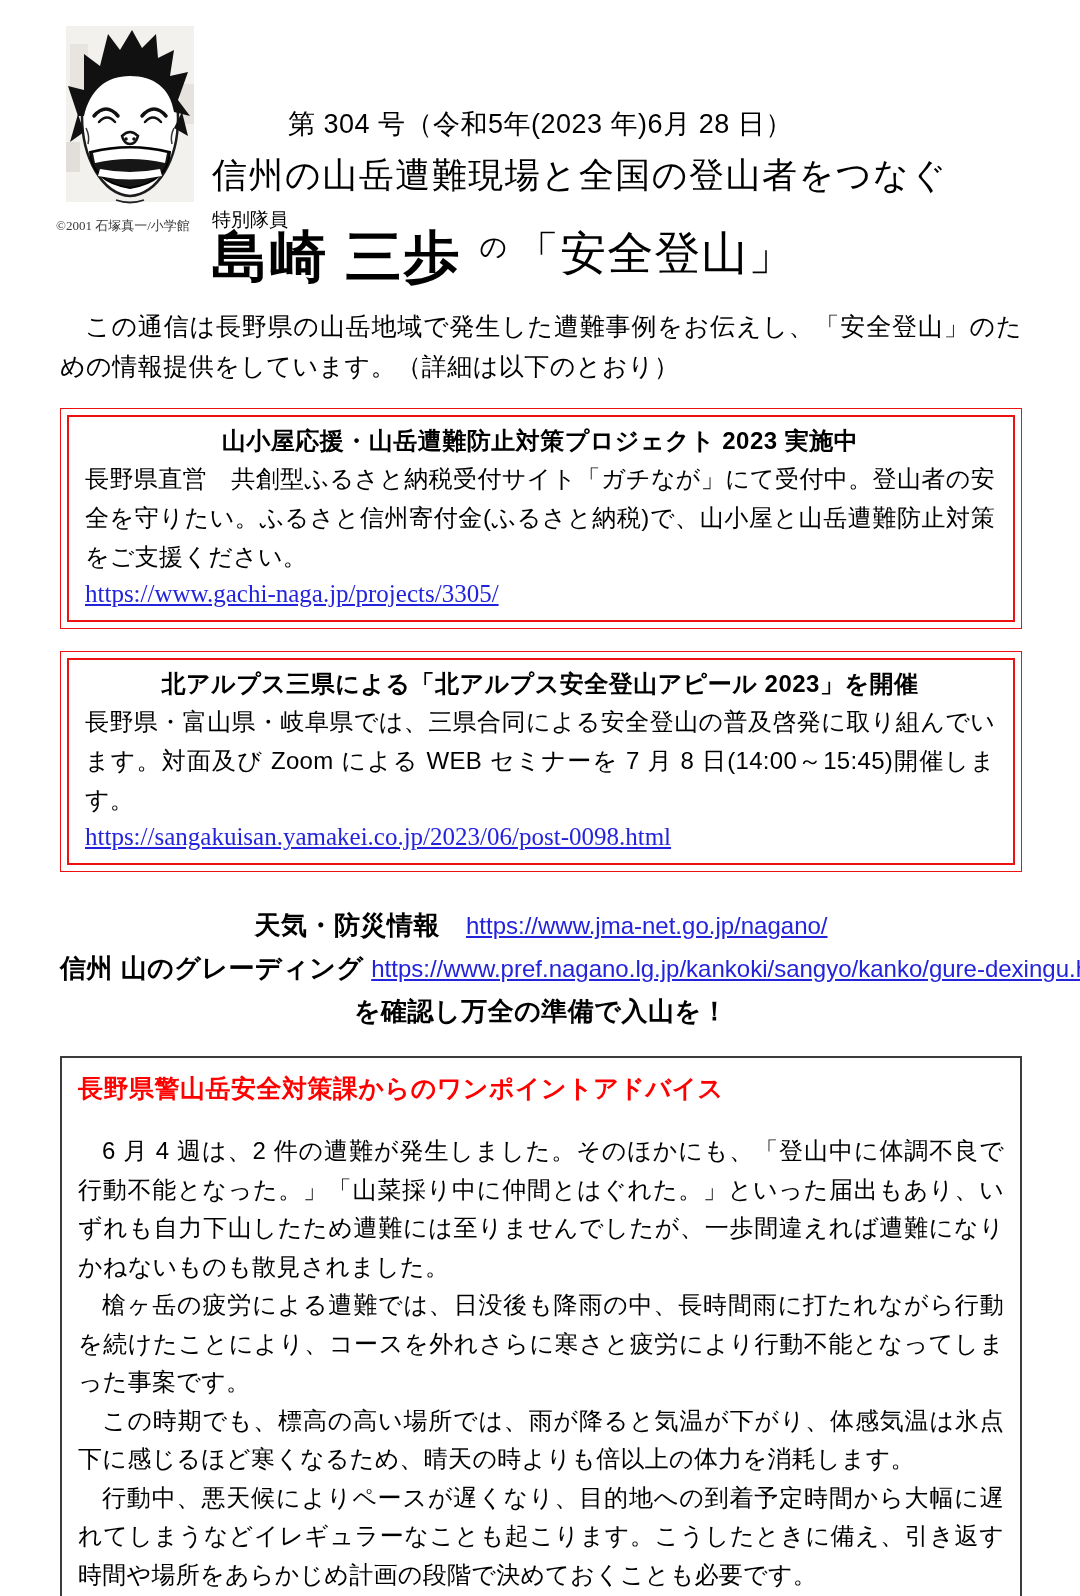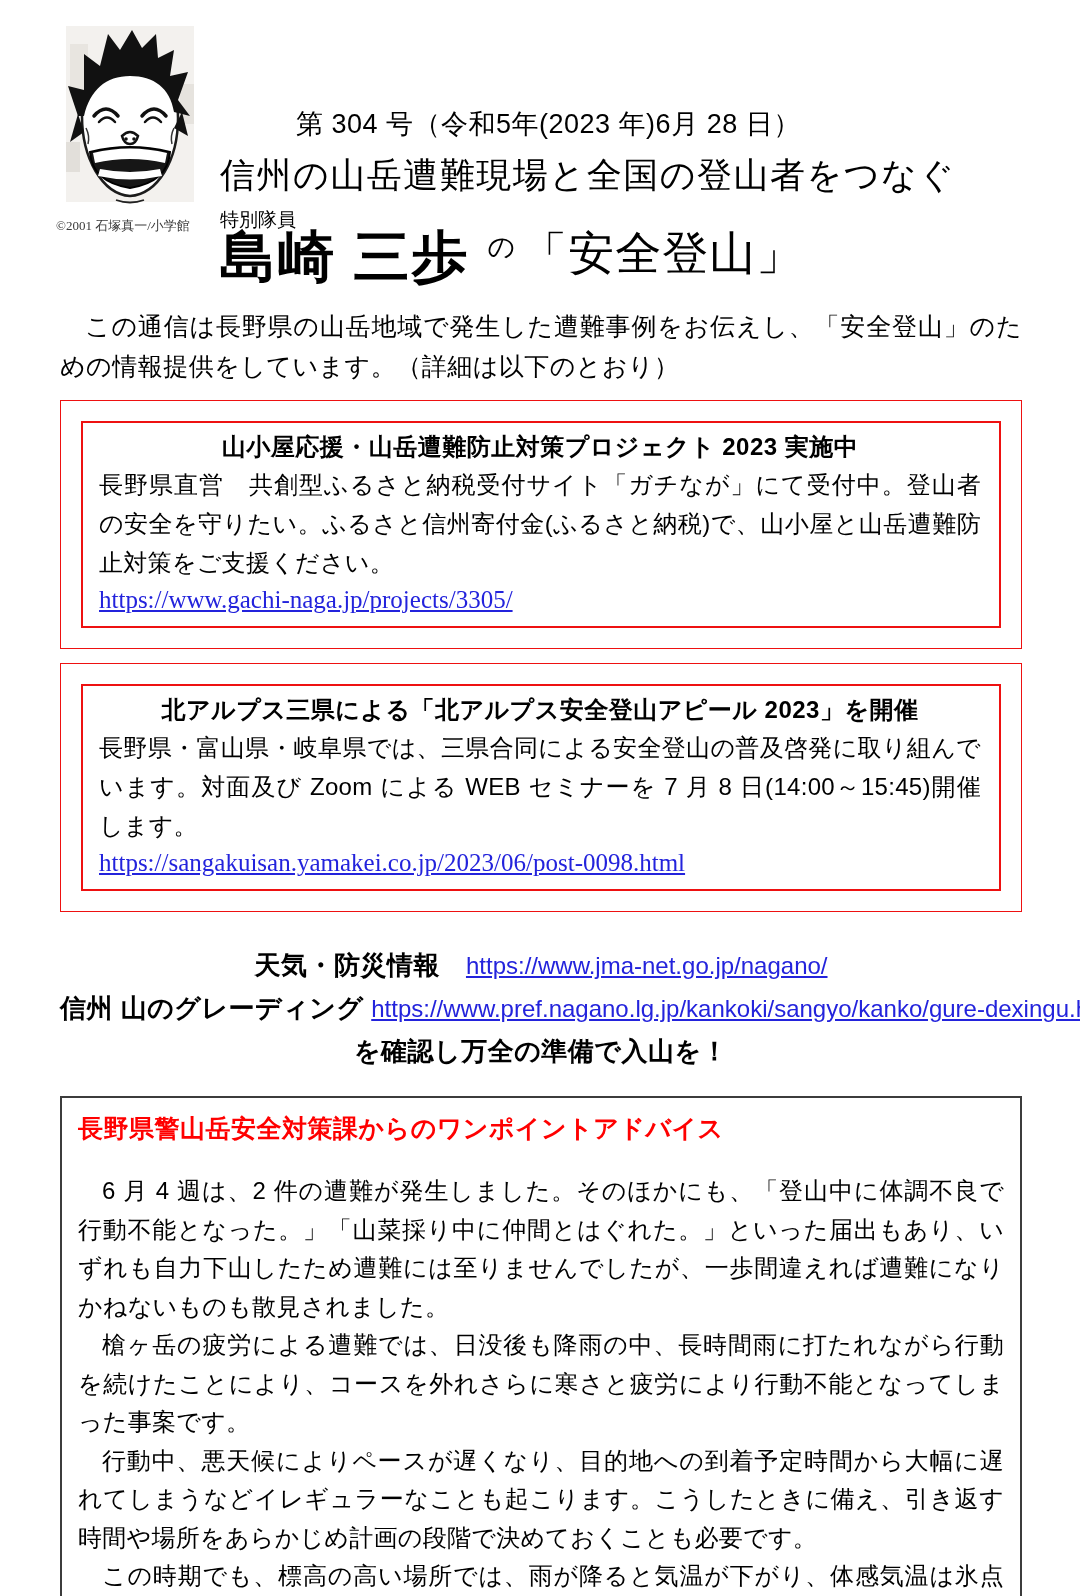--- a/index.html
+++ b/index.html
@@ -10,33 +10,33 @@
     background:#ffffff;
     font-family:"Liberation Sans","DejaVu Sans",sans-serif;
     color:#000;
     overflow:hidden;
   }
   
   .face-wrap{position:absolute;left:56px;top:24px;width:148px;}
   .face-wrap svg{display:block;}
   .copyright{font-family:"Liberation Serif","DejaVu Serif",serif;
     font-size:13px;color:#3a3a3a;margin-top:1px;white-space:nowrap;}
-  .header-text{position:absolute;left:220px;top:106px;width:830px;}
+  .header-text{position:absolute;left:212px;top:106px;width:830px;}
   .issue{font-size:27px;padding-left:76px;letter-spacing:.5px;}
   .tagline{font-size:35px;font-weight:500;margin-top:10px;letter-spacing:1.5px;white-space:nowrap;}
   .role{font-size:19px;margin-top:8px;}
   .title-row{display:flex;align-items:flex-start;margin-top:-4px;white-space:nowrap;}
   .big-name{font-size:56px;font-weight:900;letter-spacing:2px;line-height:1.0;}
   .particle{font-size:27px;margin:0 6px 6px 18px;}
   .newsletter-name{font-size:46px;font-weight:500;line-height:1.05;letter-spacing:1px;}
   
   .content{padding:306px 58px 0 60px;}
   .intro{font-size:25px;line-height:40px;text-indent:1em;letter-spacing:.5px;text-align:justify;}
   
-  .notice-box{border:1.5px solid var(--accent-red);padding:20px;margin-top:14px;background:#fff;}
+  .notice-box{border:1.5px solid var(--accent-red);padding:6px;margin-top:22px;background:#fff;}
   .notice-inner{border:2.5px solid var(--accent-red);padding:6px 18px 12px 16px;}
   .notice-title{text-align:center;font-weight:bold;font-size:24px;line-height:36px;letter-spacing:.5px;}
   .notice-body{font-size:24px;line-height:39px;letter-spacing:.3px;text-align:justify;}
   .notice-link{display:inline-block;margin-top:4px;font-family:"Liberation Serif","DejaVu Serif",serif;
     font-size:25px;color:var(--link-blue);text-decoration:underline;cursor:pointer;text-align:right;}
   
   .info-links{margin-top:32px;font-size:26px;font-weight:bold;line-height:42px;letter-spacing:.5px;}
   .info-links .line{white-space:nowrap;text-align:center;}
   .inline-link{font-weight:400;font-size:24px;color:var(--link-blue);
     text-decoration:underline;cursor:pointer;letter-spacing:0;}
@@ -127,21 +127,21 @@
         <span>信州 山のグレーディング</span> <span class="inline-link">https://www.pref.nagano.lg.jp/kankoki/sangyo/kanko/gure-dexingu.html</span>
       </div>
       <div class="line">を確認し万全の準備で入山を！</div>
     </div>
 
     <div class="advice-box">
       <div class="advice-heading">長野県警山岳安全対策課からのワンポイントアドバイス</div>
       <div class="advice-body">
         <p>6 月 4 週は、2 件の遭難が発生しました。そのほかにも、「登山中に体調不良で行動不能となった。」「山菜採り中に仲間とはぐれた。」といった届出もあり、いずれも自力下山したため遭難には至りませんでしたが、一歩間違えれば遭難になりかねないものも散見されました。</p>
         <p>槍ヶ岳の疲労による遭難では、日没後も降雨の中、長時間雨に打たれながら行動を続けたことにより、コースを外れさらに寒さと疲労により行動不能となってしまった事案です。</p>
+        <p>この時期でも、標高の高い場所では、雨が降ると気温が下がり、体感気温は氷点下に感じるほど寒くなるため、晴天の時よりも倍以上の体力を消耗します。</p>
         <p>行動中、悪天候によりペースが遅くなり、目的地への到着予定時間から大幅に遅れてしまうなどイレギュラーなことも起こります。こうしたときに備え、引き返す時間や場所をあらかじめ計画の段階で決めておくことも必要です。</p>
-        <p>この時期でも、標高の高い場所では、雨が降ると気温が下がり、体感気温は氷点下に感じるほど寒くなるため、晴天の時よりも倍以上の体力を消耗します。</p>
         <p>今週末から 7 月に入り、本格的な夏山シーズンとなります。</p>
 
       </div>
     </div>
 
   </div>
 </div>
 
 </body></html>

